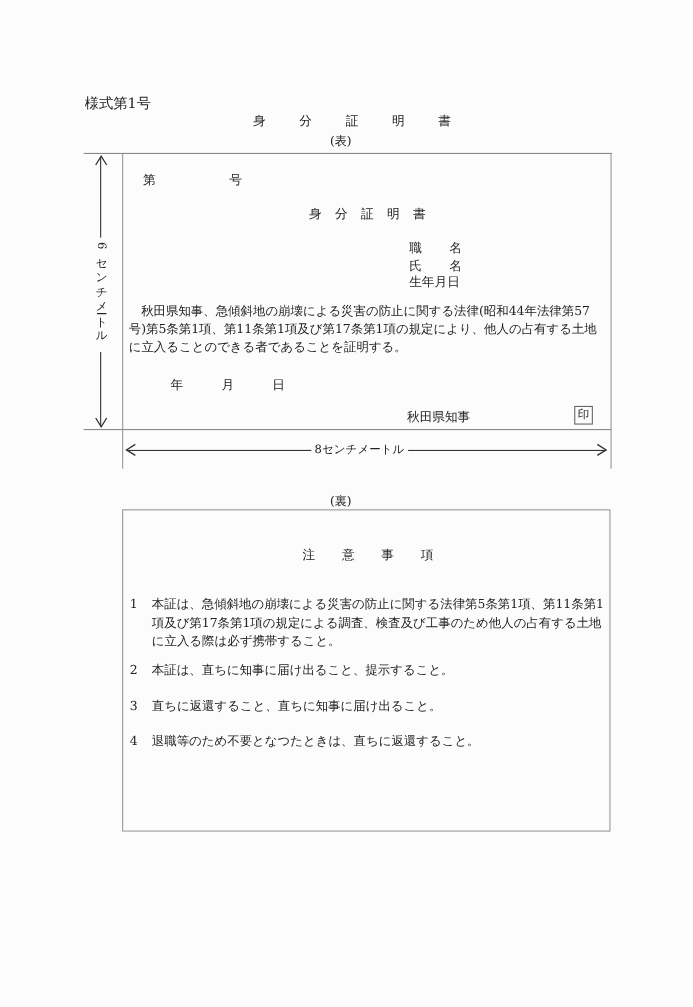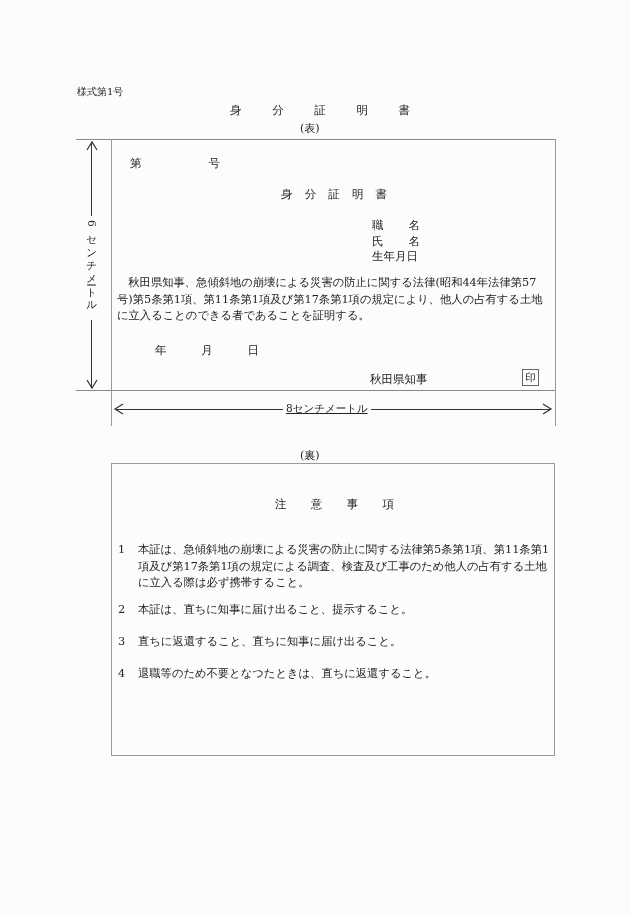--- a/index.html
+++ b/index.html
@@ -1,21 +1,21 @@
 <!DOCTYPE html>
 <html><head>
   <meta charset="utf-8">
   <style>
     html, body { margin:0; padding:0; }
     body {
       width:630px; height:915px; background:#fcfcfc; position:relative; overflow:hidden;
       font-family:"DejaVu Serif","Liberation Serif",serif; color:#222; font-size:11.5px;
     }
     .abs { position:absolute; }
-    .form-no { left:77px; top:85px; font-size:10px; }
+    .form-no { left:77px; top:85px; font-size:13px; }
     .doc-title { left:230px; top:103px; width:180px; display:flex; justify-content:space-between; font-size:11.5px; }
     .doc-title span { display:inline-block; }
     .front-label { left:300px; top:121px; font-size:11px; }
     .back-label { left:300px; top:448px; font-size:11px; }
 
     .hline { position:absolute; height:0; border-top:1.5px solid #888; }
     .vline { position:absolute; width:0; border-left:1.5px solid #999; }
     .card-back { left:111px; top:463px; width:444px; height:293px; position:absolute; border:1.5px solid #999; box-sizing:border-box; }
 
     .num-line { left:130px; top:156px; width:90px; display:flex; justify-content:space-between; }
@@ -29,21 +29,21 @@
     .seal { left:522px; top:369px; width:15px; height:15px; border:1px solid #666; font-size:10.5px; line-height:15px; text-align:center; }
 
     .v-dim { left:84px; top:140px; width:16px; height:250px; }
     .v-dim .shaft { position:absolute; left:7px; width:0; border-left:1.2px solid #333; }
     .v-dim .label {
       position:absolute; left:0; top:80px; width:16px;
       writing-mode:vertical-rl; font-size:10.5px; letter-spacing:1px; line-height:16px;
     }
     .h-dim { left:113px; top:401px; width:440px; height:16px; }
     .h-dim .shaft { position:absolute; top:8px; height:0; border-top:1.2px solid #333; }
-    .h-dim .label { position:absolute; left:170px; top:1px; font-size:10.5px; background:#fcfcfc; padding:0 3px;text-decoration:underline; }
+    .h-dim .label { position:absolute; left:170px; top:1px; font-size:10.5px; background:#fcfcfc; padding:0 3px; }
 
     .notes-title { left:275px; top:497px; width:119px; display:flex; justify-content:space-between; }
     .note { position:absolute; left:118px; width:434px; line-height:16.5px; font-size:11.3px; }
     .note .num { position:absolute; left:0; top:0; }
     .note .body { padding-left:20px; }
   </style>
 </head>
 <body>
 
 <div class="abs form-no">様式第1号</div>

